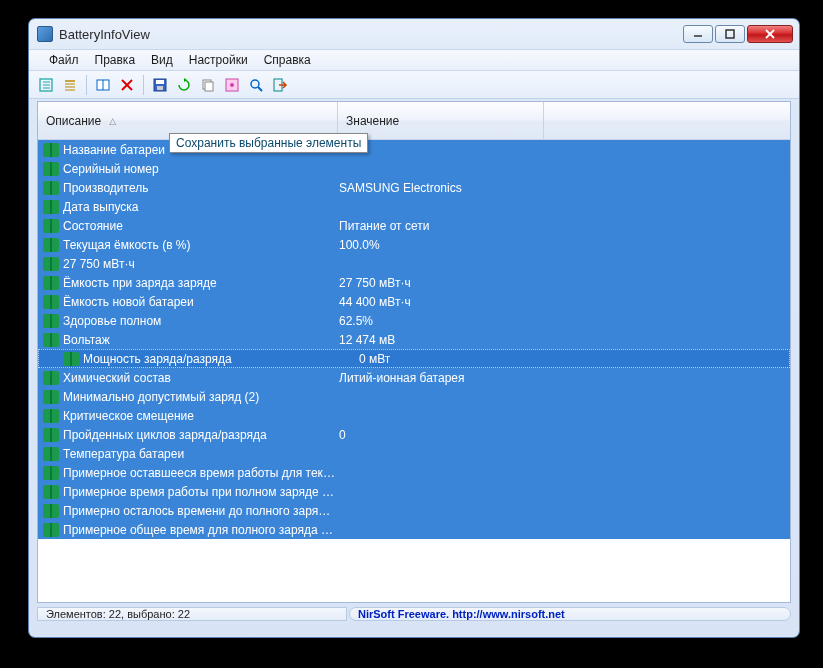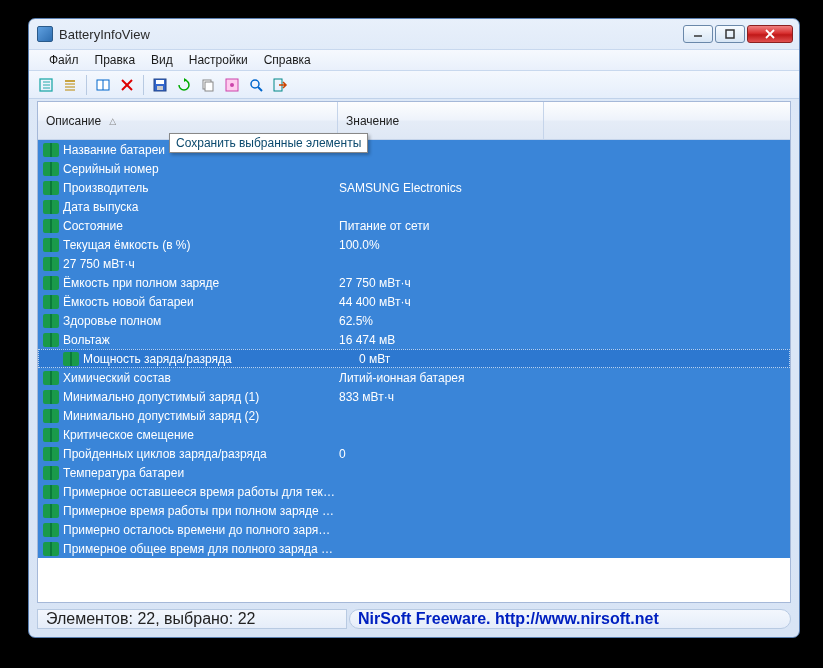--- a/index.html
+++ b/index.html
@@ -166,23 +166,23 @@
   }
   .row .rval {
     width: 200px;
     white-space: nowrap;
     overflow: hidden;
     text-overflow: ellipsis;
   }
   .statusbar {
     height: 24px;
     display: flex;
-    align-items: center;
+    align-items: flex-start;
     margin: 2px 8px 6px 8px;
-    font-size: 16px;
+    font-size: 11px;
     color: #222;
   }
   .statusbar .spane {
     border: 1px solid #b8cae2;
     background: linear-gradient(to bottom,#f3f7fd,#e5edf9);
     display: flex; align-items: center;
     padding: 0 8px;
   }
   .statusbar .sp1 { width: 310px; margin-right: 2px;}
   .statusbar .sp2 { flex: 1; color: #0020c0; font-weight: bold; border-radius: 11px; }
@@ -335,52 +335,47 @@
           <div class="ricon"></div>
           <div class="rdesc">Текущая ёмкость (в %)</div>
           <div class="rval">100.0%</div>
         </div>
         <div class="row">
           <div class="ricon"></div>
           <div class="rval">27 750 мВт·ч</div>
         </div>
         <div class="row">
           <div class="ricon"></div>
-          <div class="rdesc">Ёмкость при полном заряде</div>
+          <div class="rdesc">Ёмкость при заряда заряде</div>
           <div class="rval">27 750 мВт·ч</div>
         </div>
         <div class="row">
           <div class="ricon"></div>
           <div class="rdesc">Ёмкость новой батареи</div>
           <div class="rval">44 400 мВт·ч</div>
         </div>
         <div class="row">
           <div class="ricon"></div>
           <div class="rdesc">Здоровье полном</div>
           <div class="rval">62.5%</div>
         </div>
         <div class="row">
           <div class="ricon"></div>
           <div class="rdesc">Вольтаж</div>
-          <div class="rval">16 474 мВ</div>
+          <div class="rval">12 474 мВ</div>
         </div>
         <div class="row focused">
           <div class="ricon"></div>
           <div class="rdesc">Мощность заряда/разряда</div>
           <div class="rval">0 мВт</div>
         </div>
         <div class="row">
           <div class="ricon"></div>
           <div class="rdesc">Химический состав</div>
           <div class="rval">Литий-ионная батарея</div>
-        </div>
-        <div class="row">
-          <div class="ricon"></div>
-          <div class="rdesc">Минимально допустимый заряд (1)</div>
-          <div class="rval">833 мВт·ч</div>
         </div>
         <div class="row">
           <div class="ricon"></div>
           <div class="rdesc">Минимально допустимый заряд (2)</div>
           <div class="rval"></div>
         </div>
         <div class="row">
           <div class="ricon"></div>
           <div class="rdesc">Критическое смещение</div>
           <div class="rval"></div>

